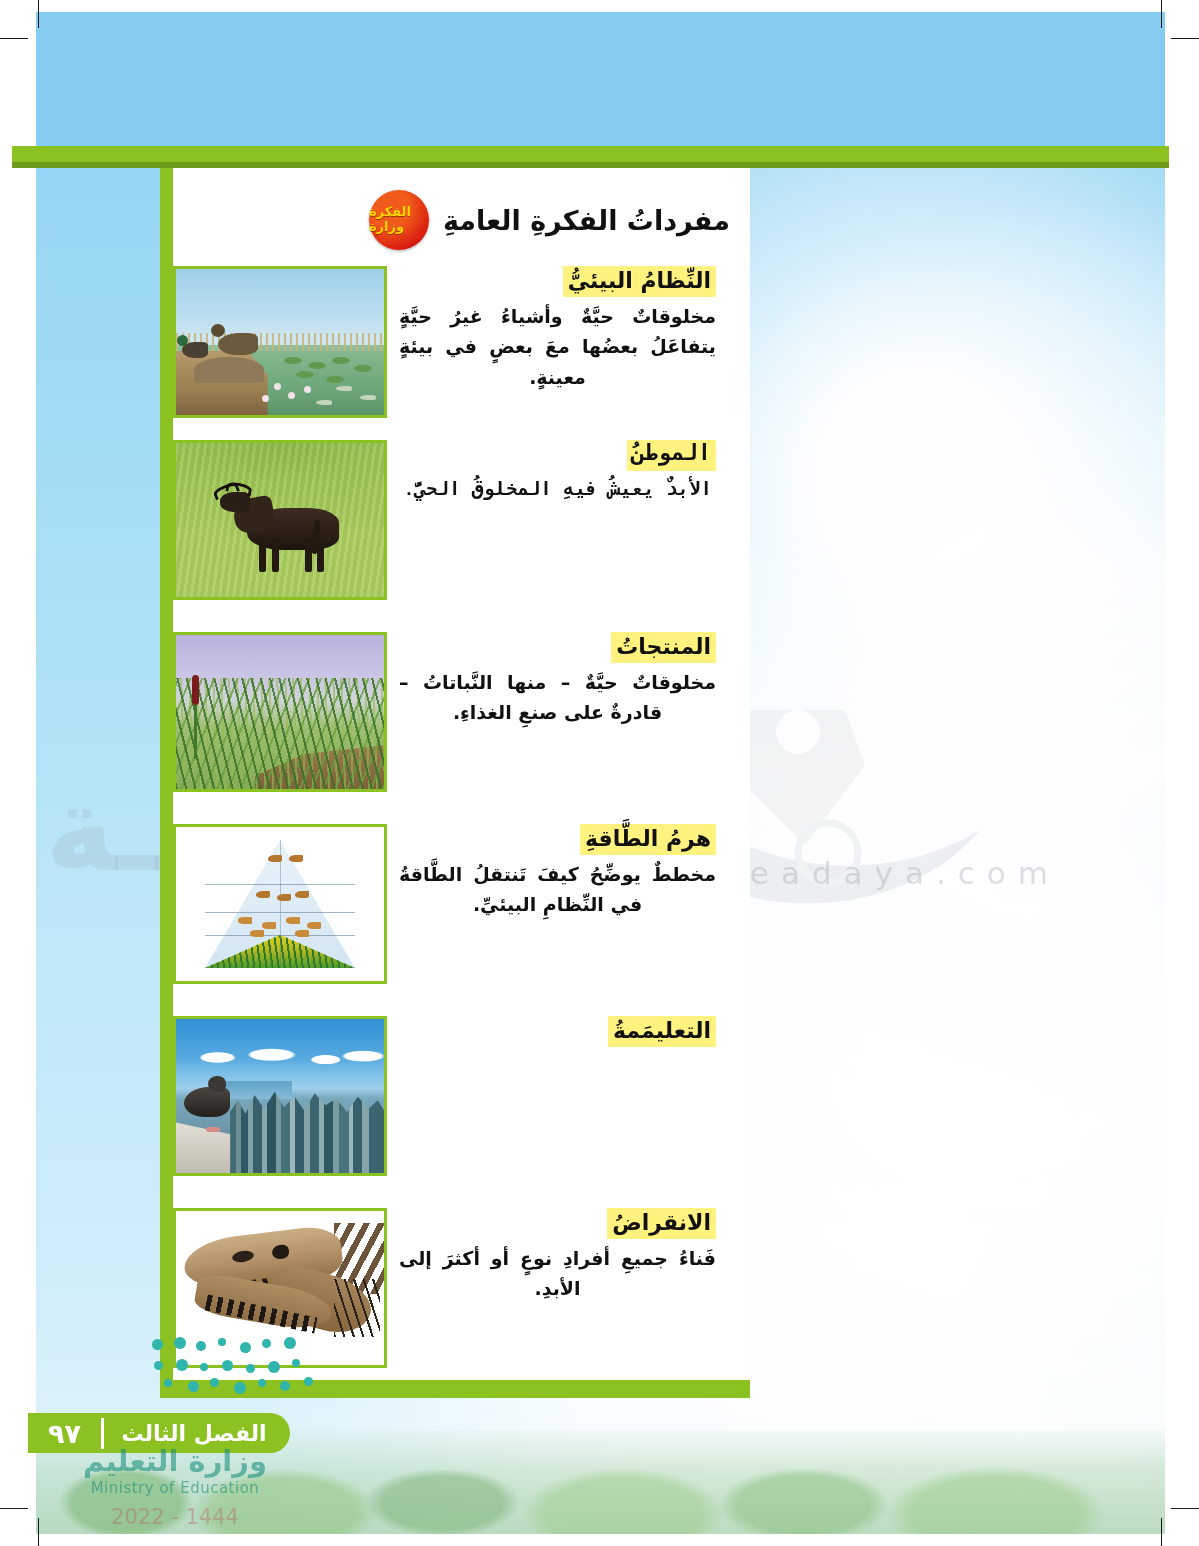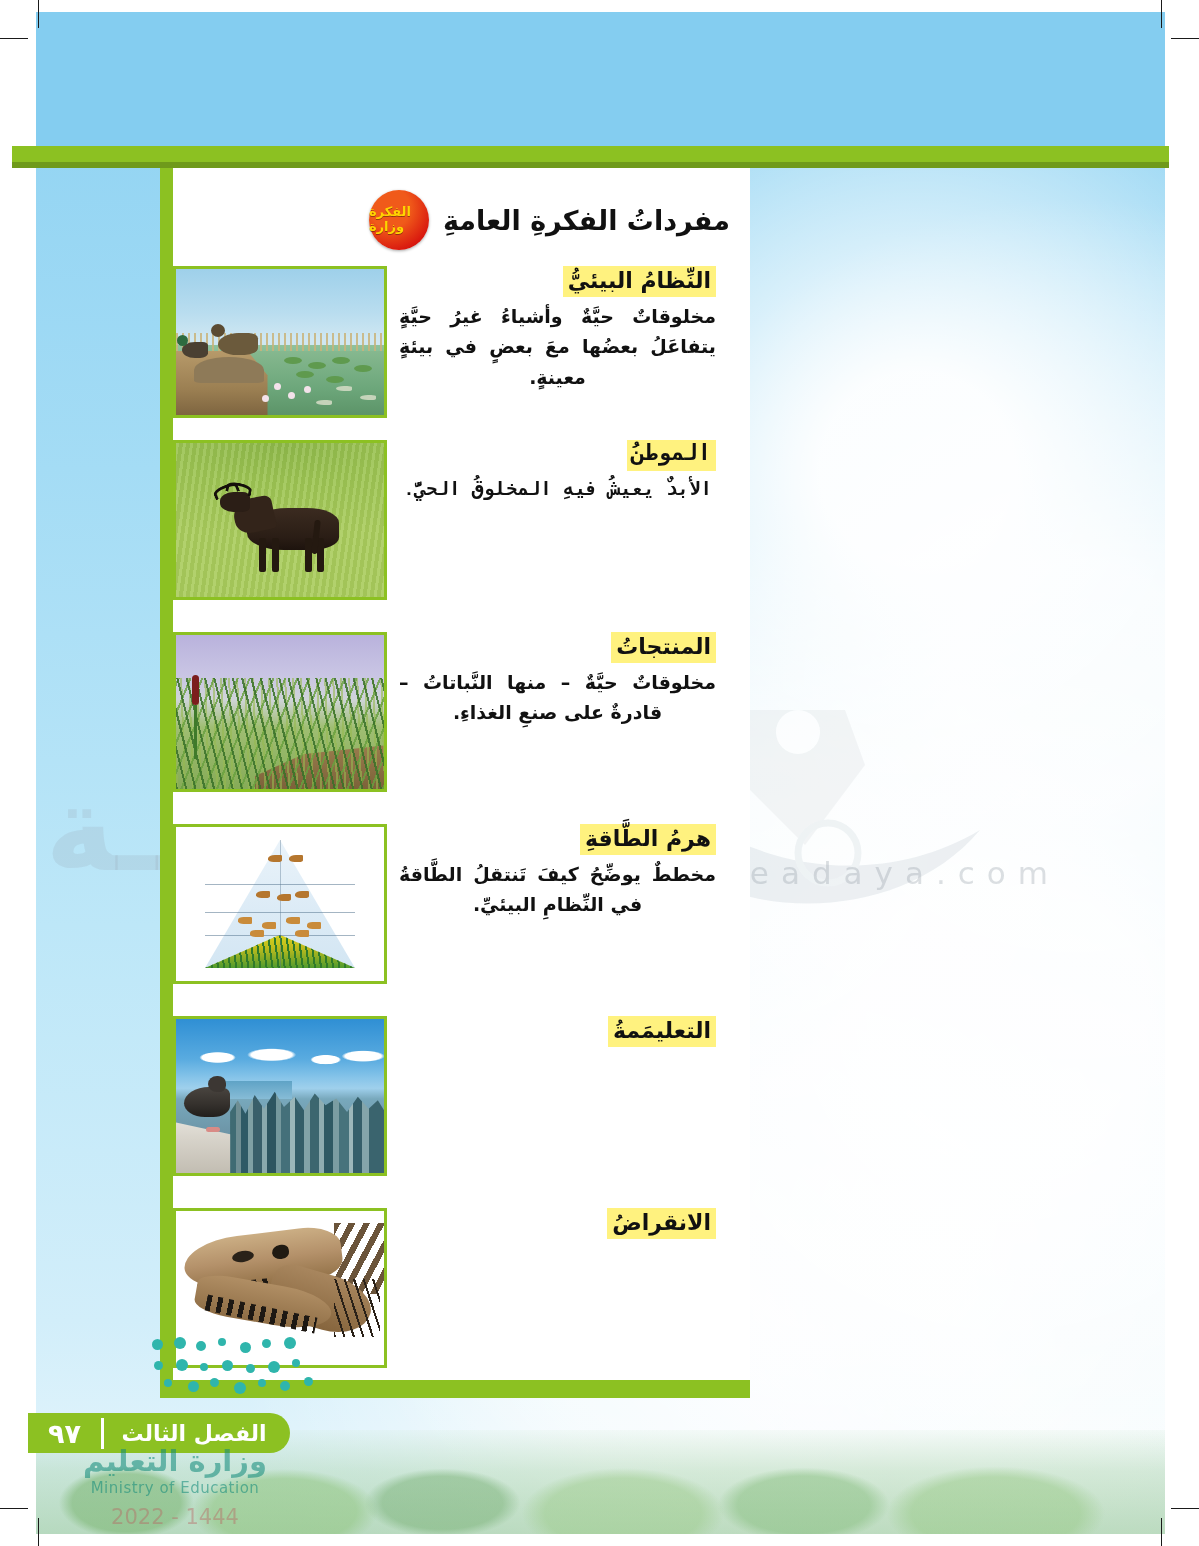--- a/index.html
+++ b/index.html
@@ -695,20 +695,21 @@
             <div class="ledge"></div>
             <div class="pigeon"></div>
             <div class="pigeon-foot"></div>
           </div>
         </div>
       </div>
 
       <div class="entry" style="top:958px; height:176px;">
         <div class="entry-text">
           <div><span class="term">الانقراضُ</span></div>
+          <div class="desc center-last">فَناءُ جميعِ أفرادِ نوعٍ أو أكثرَ إلى الأبدِ.</div>
         </div>
         <div class="thumb tall">
           <div class="art-dino">
             <div class="spine"></div>
             <div class="skull-top"></div>
             <div class="skull-fen"></div>
             <div class="skull-eye"></div>
             <div class="teeth-row t-upper"></div>
             <div class="skull-lowjaw"></div>
             <div class="skull-jaw"></div>

